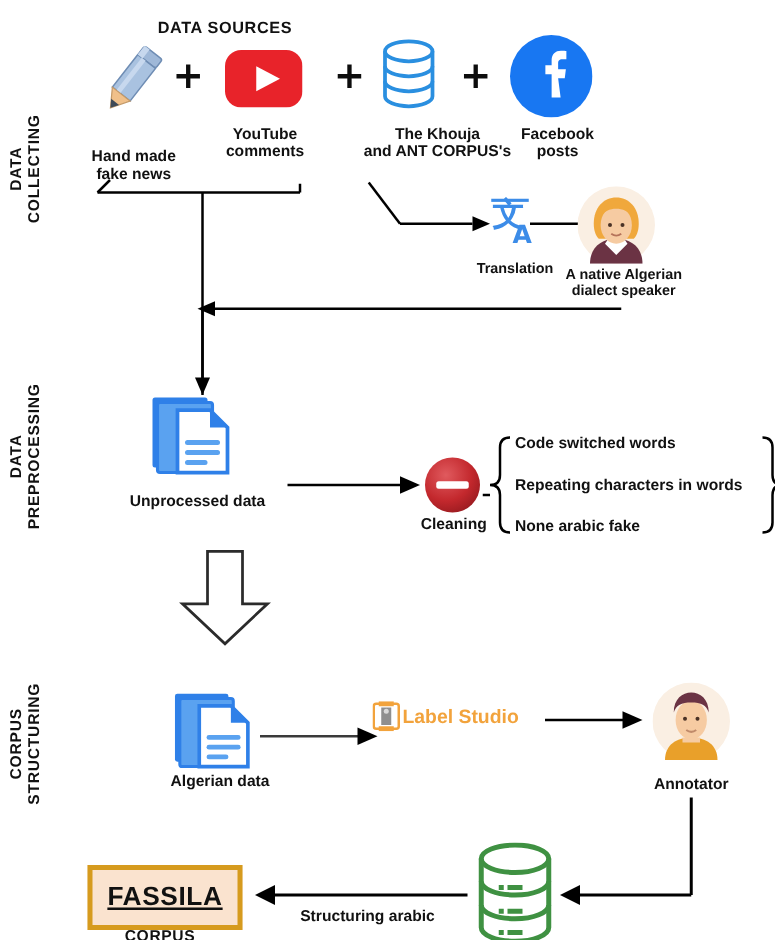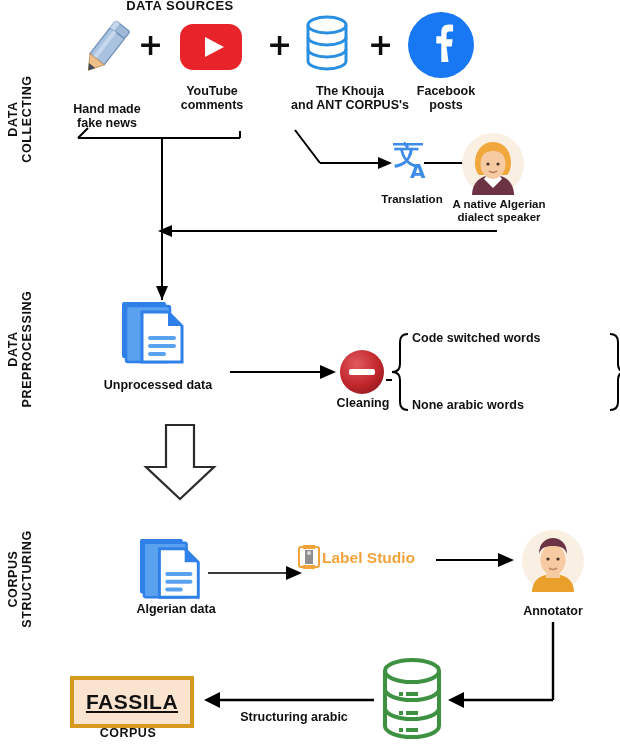--- a/index.html
+++ b/index.html
@@ -1,21 +1,21 @@
 <!DOCTYPE html>
 <html><head>
 <meta charset="utf-8">
 <style>
   html,body{margin:0;padding:0;background:#ffffff;}
   body{
     width:620px;height:752px;position:relative;overflow:hidden;
     font-family:"Liberation Sans","DejaVu Sans",sans-serif;
     color:#1a1a1a;
   }
-  #stage{position:absolute;left:0;top:0;width:620px;height:588px;}
+  #stage{position:absolute;left:0;top:16px;width:620px;height:588px;}
   .abs{position:absolute;}
   .cap{
     position:absolute;text-align:center;font-weight:bold;
     font-size:12.5px;line-height:14px;color:#111;
   }
   .plus{
     position:absolute;font-size:30px;font-weight:bold;line-height:1;
     color:#0d0d0d;font-family:"DejaVu Sans",sans-serif;
   }
   .vlabel{
@@ -190,21 +190,22 @@
     </svg>
   </div>
   <div class="cap" style="left:330px;top:396px;width:66px;">Cleaning</div>
 
   <svg class="abs" style="left:386px;top:330px;" width="234" height="88">
     <path d="M22 4 q-8 0 -8 8 v22 q0 8 -8 8 q8 0 8 8 v22 q0 8 8 8" stroke="#000" stroke-width="2" fill="none"></path>
     <path d="M6 50 L0 50" stroke="#000" stroke-width="2" fill="none"></path>
     <path d="M224 4 q8 0 8 8 v22 q0 8 8 8 q-8 0 -8 8 v22 q0 8 -8 8" stroke="#000" stroke-width="2" fill="none"></path>
   </svg>
   <div class="listtxt" style="left:412px;top:331px;">Code switched words</div>
-  <div class="listtxt" style="left:412px;top:398px;">None arabic words</div>
+  <div class="listtxt" style="left:412px;top:365px;">Repeating characters in words</div>
+  <div class="listtxt" style="left:412px;top:398px;">None arabic fake</div>
 
   <svg class="abs" style="left:140px;top:423px;" width="80" height="80">
     <polygon points="26,2 54,2 54,44 74,44 40,76 6,44 26,44" fill="#ffffff" stroke="#2b2b2b" stroke-width="2.2" stroke-linejoin="miter"></polygon>
   </svg>
 
   <div class="abs" style="left:138px;top:537px;">
     <svg width="72" height="70" viewBox="0 0 74 72">
       <rect x="2" y="2" width="44" height="56" rx="2" fill="#2f80e8"></rect>
       <rect x="6" y="6" width="44" height="56" rx="2" fill="#5aa2f0" stroke="#2f80e8" stroke-width="2.5"></rect>
       <path d="M22 12 h26 l14 14 v36 h-40z" fill="#ffffff" stroke="#2f80e8" stroke-width="3"></path>

